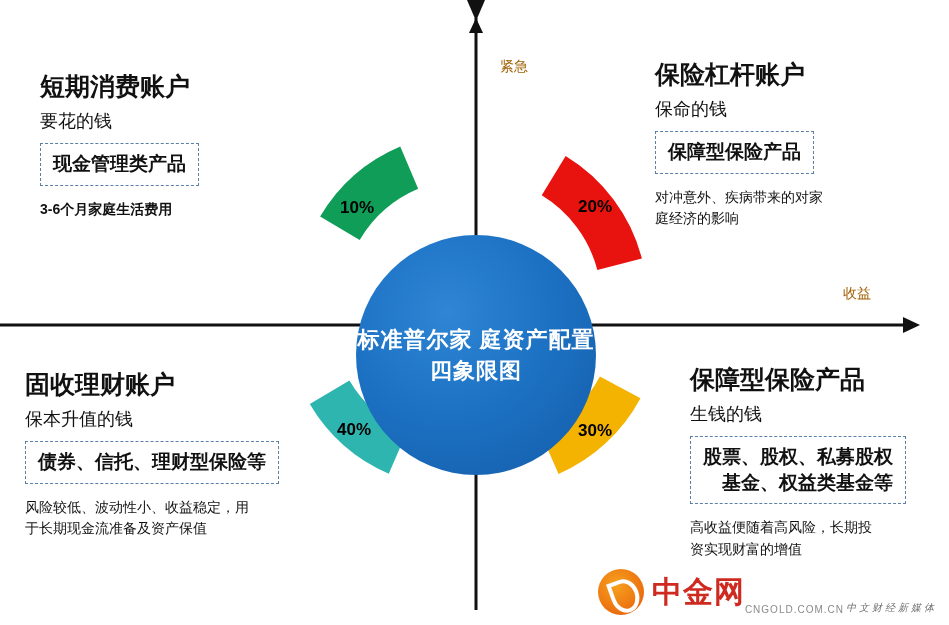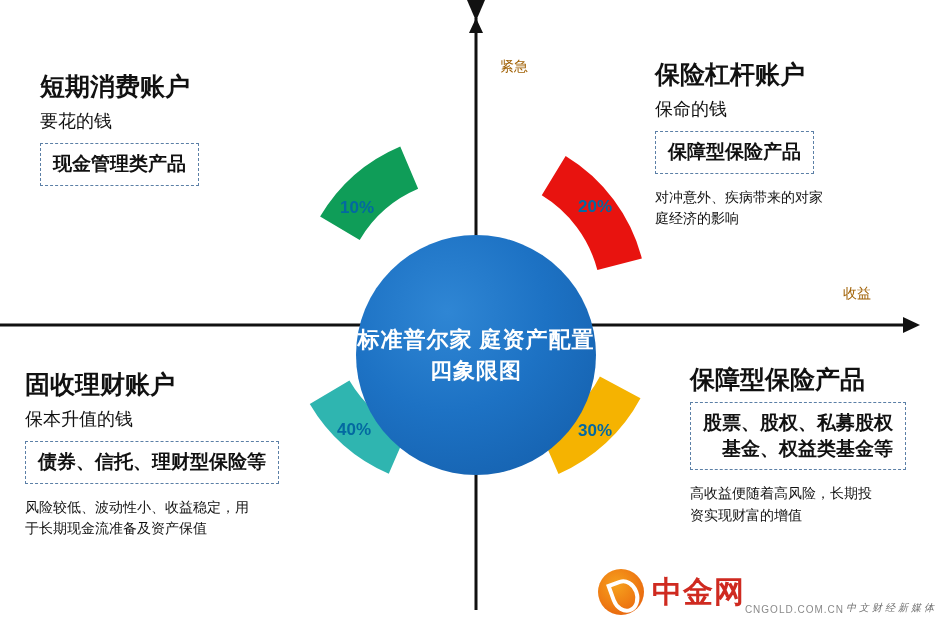--- a/index.html
+++ b/index.html
@@ -53,21 +53,21 @@
     font-weight: bold;
     line-height: 1.42;
     text-align: center;
     letter-spacing: 1px;
   }
 
   .pct {
     position: absolute;
     font-size: 17px;
     font-weight: bold;
-    color: #0369a1;
+    color: #000000;
   }
   #pct-tl { left: 340px; top: 198px; }
   #pct-tr { left: 578px; top: 197px; }
   #pct-bl { left: 337px; top: 420px; }
   #pct-br { left: 578px; top: 421px; }
 
   .quad {
     position: absolute;
   }
   .quad .title {
@@ -207,40 +207,42 @@
 
   <div class="pct" id="pct-tl">10%</div>
   <div class="pct" id="pct-tr">20%</div>
   <div class="pct" id="pct-bl">40%</div>
   <div class="pct" id="pct-br">30%</div>
 
   <div class="quad" id="quad-tl">
     <div class="title">短期消费账户</div>
     <div class="subtitle">要花的钱</div>
     <div class="boxed">现金管理类产品</div>
+    <div class="note">3-6个月家庭生活费用</div>
   </div>
 
   <div class="quad" id="quad-bl">
     <div class="title">固收理财账户</div>
     <div class="subtitle">保本升值的钱</div>
     <div class="boxed">债券、信托、理财型保险等</div>
     <div class="note">风险较低、波动性小、收益稳定，用
 于长期现金流准备及资产保值</div>
   </div>
 
   <div class="quad" id="quad-tr">
     <div class="title">保险杠杆账户</div>
     <div class="subtitle">保命的钱</div>
     <div class="boxed">保障型保险产品</div>
     <div class="note">对冲意外、疾病带来的对家
 庭经济的影响</div>
   </div>
 
   <div class="quad" id="quad-br">
     <div class="title">保障型保险产品</div>
+    <div class="subtitle">生钱的钱</div>
     <div class="boxed">股票、股权、私募股权
 基金、权益类基金等</div>
     <div class="note">高收益便随着高风险，长期投
 资实现财富的增值</div>
   </div>
 
   <div class="watermark">
     <div class="wm-row">
       <div class="wm-mark"></div>
       <div class="wm-name">中金网</div>

